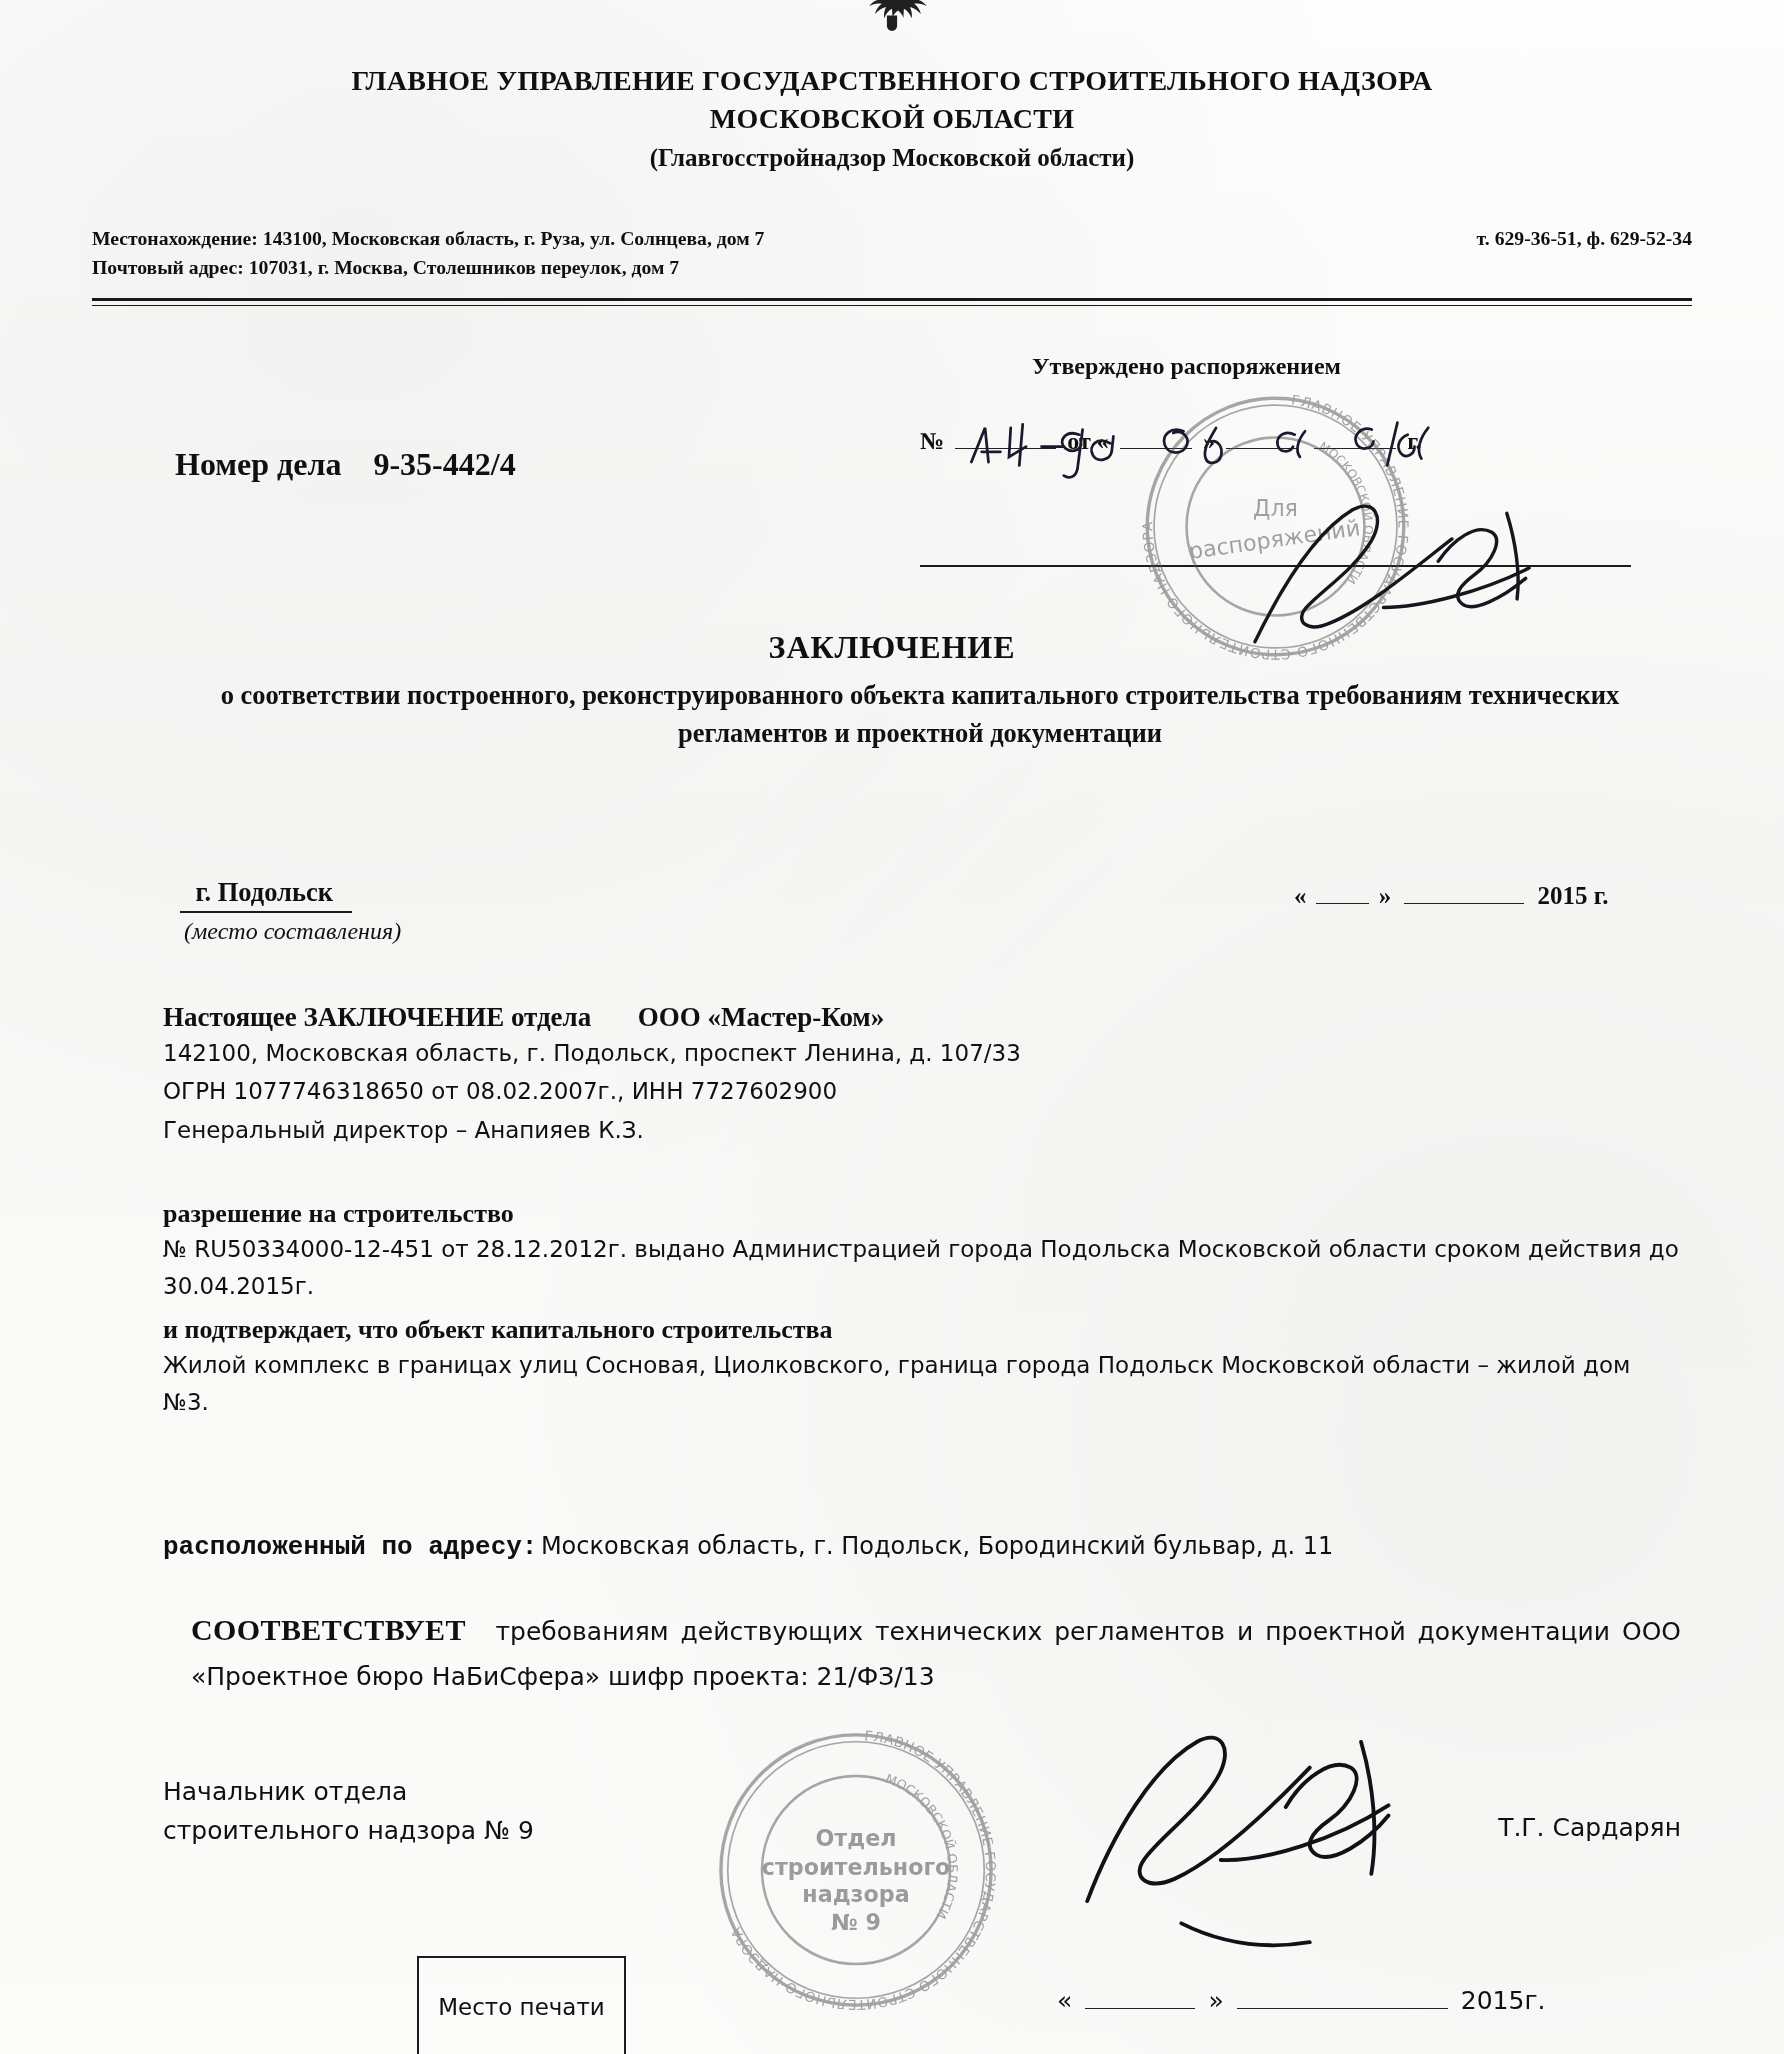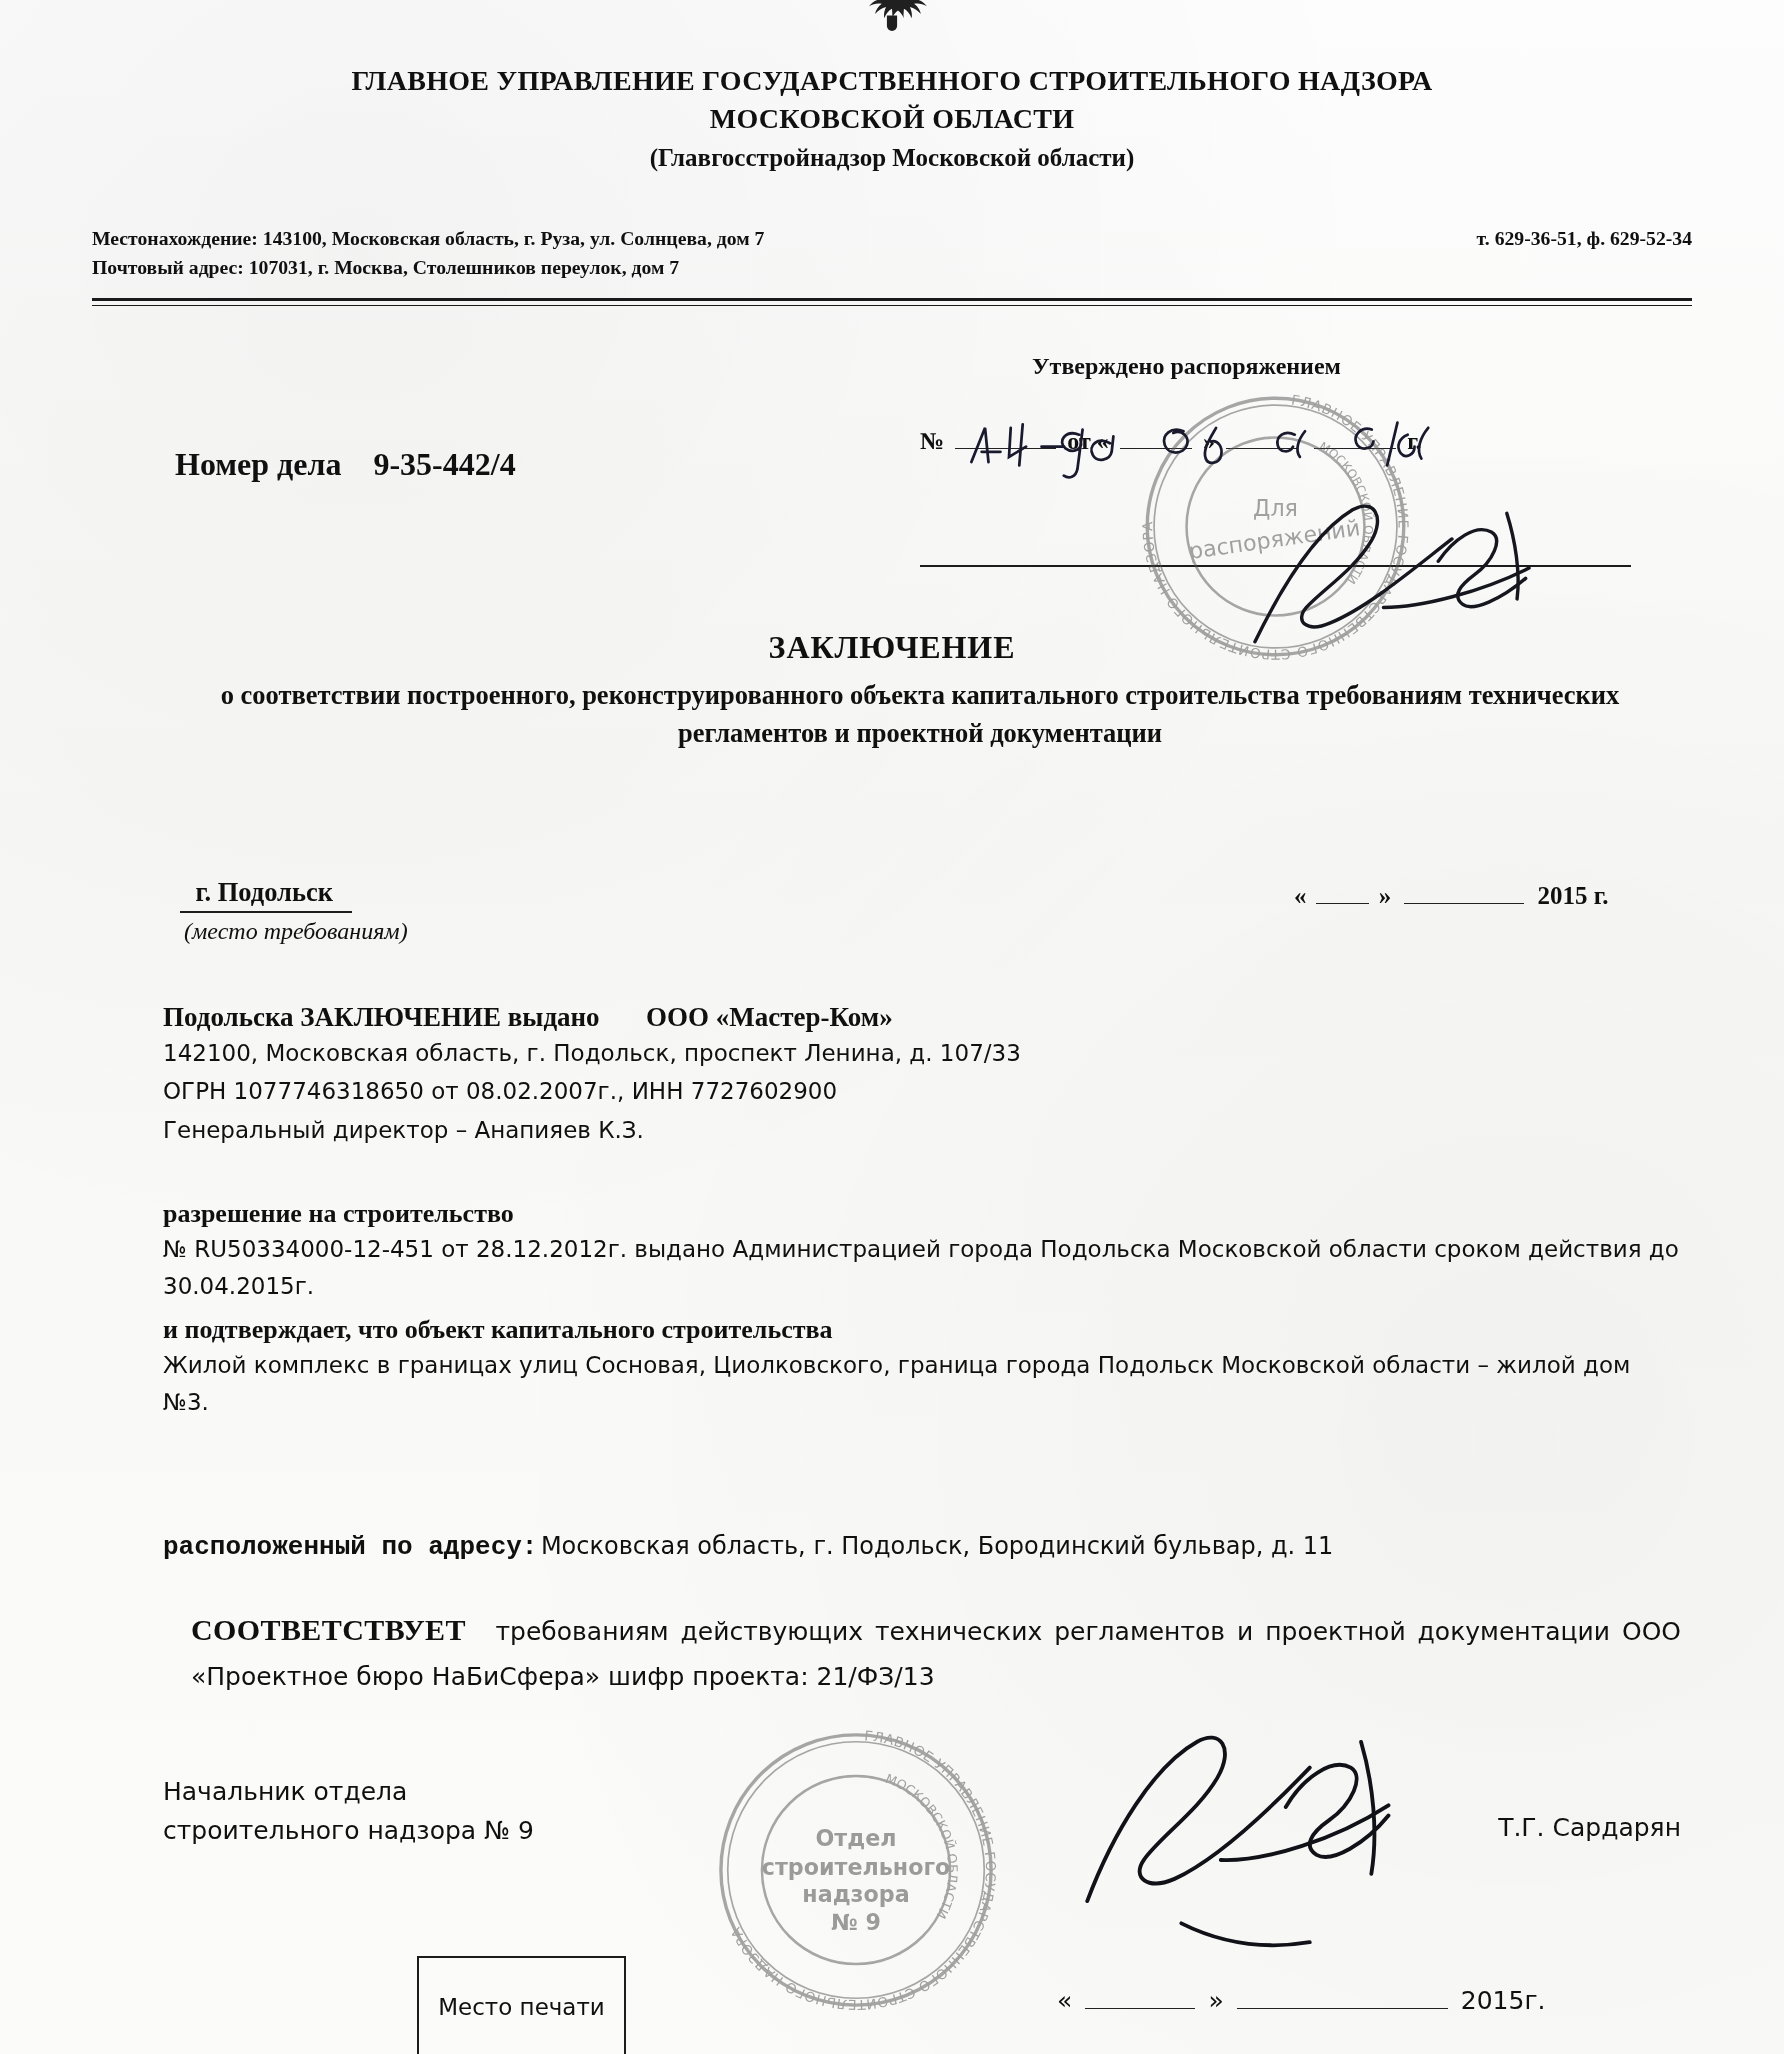--- a/index.html
+++ b/index.html
@@ -358,32 +358,32 @@
   <div class="case-number">
     <span>Номер дела</span>
     &nbsp;&nbsp;
     <span>9-35-442/4</span>
   </div>
 
   <div class="doc-title">ЗАКЛЮЧЕНИЕ</div>
   <div class="doc-subtitle">о соответствии построенного, реконструированного объекта капитального строительства требованиям технических регламентов и проектной документации</div>
 
   <div class="place">г. Подольск</div>
-  <div class="place-note">(место требованиям)</div>
+  <div class="place-note">(место составления)</div>
   <div class="date-right">
     <span>«</span>
     <span class="u-short"></span>
     <span>»</span>
     <span class="u-long"></span>
     <span>2015 г.</span>
   </div>
 
   <div class="sec" id="sec-issued">
     <div>
-      <span class="issued-head">Подольска ЗАКЛЮЧЕНИЕ выдано</span>
+      <span class="issued-head">Настоящее ЗАКЛЮЧЕНИЕ отдела</span>
       <span class="issued-org">ООО «Мастер-Ком»</span>
     </div>
     <p>142100, Московская область, г. Подольск, проспект Ленина, д. 107/33</p>
     <p>ОГРН 1077746318650 от 08.02.2007г., ИНН 7727602900</p>
     <p>Генеральный директор – Анапияев К.З.</p>
   </div>
 
   <div class="sec" id="sec-permit">
     <div class="head-b">разрешение на строительство</div>
     <p>№ RU50334000-12-451 от 28.12.2012г. выдано Администрацией города Подольска Московской области  сроком действия до 30.04.2015г.</p>

